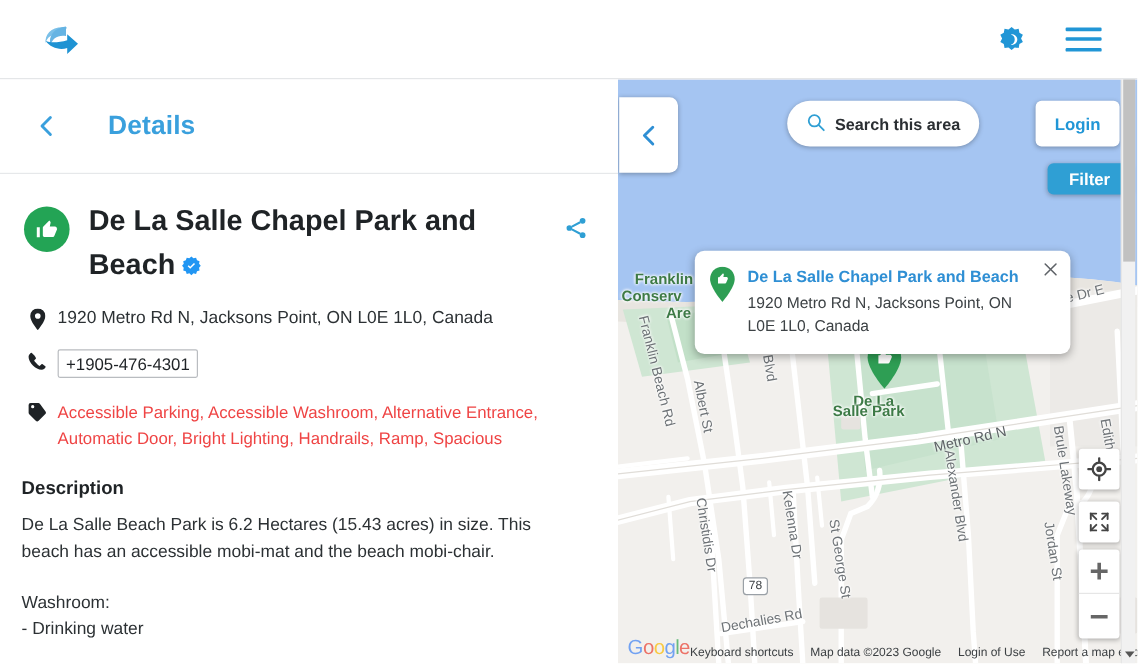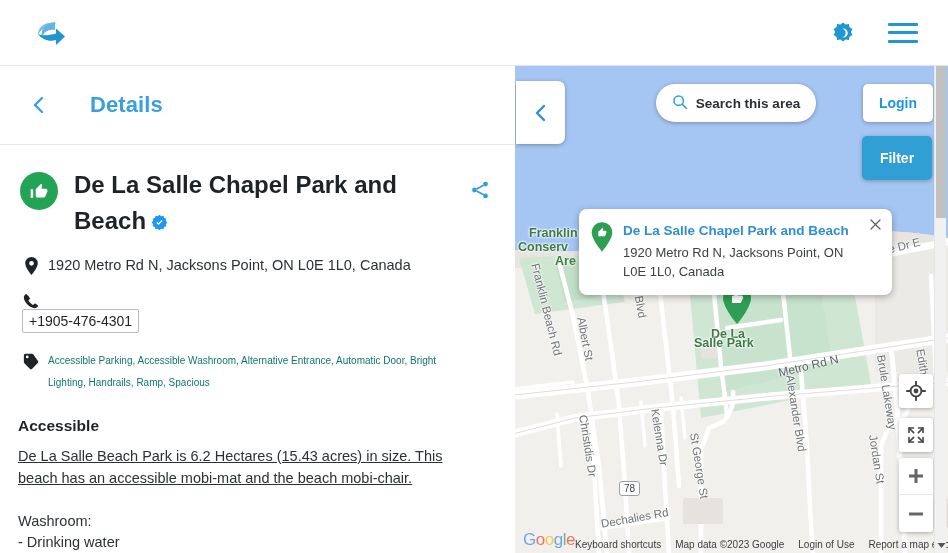--- a/index.html
+++ b/index.html
@@ -54,24 +54,24 @@
 
   .info-line { display:flex; align-items:flex-start; margin-top:14px; }
   .info-ic { flex:0 0 auto; width:26px; display:flex; justify-content:center; padding-top:2px;}
   .info-text { font-size:14.5px; color:#2c3134; line-height:21px; margin-left:4px; }
   .phone-box {
     display:inline-block; border:1px solid #b9bcc0; border-radius:2px;
     padding:3px 6px; font-size:14px; color:#1f2326; background:#fff;
     margin-left:4px; line-height:16px;
   }
   .tags-line { display:flex; align-items:flex-start; margin-top:17px; }
-  .tags-text { font-size:10px; color:#0f766e; line-height:22px; margin-left:4px; max-width:420px;}
+  .tags-text { font-size:14px; color:#ef4444; line-height:22px; margin-left:4px; max-width:420px;}
 
   .section-h { font-size:15.5px; font-weight:700; color:#1f2326; margin-top:23px; }
-  .desc { font-size:14.5px; color:#2c3134; line-height:22px; margin-top:10px; max-width:448px;text-decoration:underline;}
+  .desc { font-size:14.5px; color:#2c3134; line-height:22px; margin-top:10px; max-width:448px;}
   .features-block { margin-top:22px; }
   .features-block div { font-size:14.5px; color:#2c3134; line-height:21px; }
 
   
   .scroll-track {
     position:absolute; right:2px; top:66px; width:12px; height:487px;
     background:#f1f1f1; z-index:30; border-left:1px solid #e6e6e6;
   }
   .scroll-thumb {
     position:absolute; left:1px; top:0px; width:10px; height:152px;
@@ -109,21 +109,21 @@
     display:flex; align-items:center; justify-content:center; gap:8px;
     font-size:13.5px; font-weight:700; color:#2b2f33; cursor:pointer; z-index:25;
   }
   .login-btn {
     position:absolute; right:15px; top:18px; width:70px; height:38px;
     background:#fff; border-radius:5px; box-shadow:0 1px 4px rgba(0,0,0,.28);
     display:flex; align-items:center; justify-content:center;
     font-size:14px; font-weight:700; color:#2196d6; cursor:pointer; z-index:25;
   }
   .filter-btn {
-    position:absolute; right:16px; top:70px; width:70px; height:44px;
+    position:absolute; right:5px; top:70px; width:70px; height:26px;
     background:#2f9fd4; border-radius:5px; box-shadow:0 1px 4px rgba(0,0,0,.28);
     display:flex; align-items:center; justify-content:center;
     font-size:14px; font-weight:700; color:#fff; cursor:pointer; z-index:25;
   }
 
   
   .infowindow {
     position:absolute; left:64px; top:143px; width:313px;
     background:#fff; border-radius:8px; box-shadow:0 2px 7px rgba(0,0,0,.3);
     padding:12px 14px 14px 12px; z-index:26;
@@ -235,39 +235,39 @@
 
       <div class="info-line">
         <span class="info-ic">
           <svg width="13" height="18" viewBox="0 0 14 20">
               <path fill="#1f2326" d="M7 0a7 7 0 0 0-7 7c0 5.2 7 13 7 13s7-7.8 7-13a7 7 0 0 0-7-7zm0 9.6A2.6 2.6 0 1 1 7 4.4a2.6 2.6 0 0 1 0 5.2z"></path>
             </svg>
         </span>
         <span class="info-text">1920 Metro Rd N, Jacksons Point, ON L0E 1L0, Canada</span>
       </div>
 
-      <div class="info-line" style="margin-top:15px;flex-direction:column;">
+      <div class="info-line" style="margin-top:15px;">
         <span class="info-ic">
           <svg width="16" height="16" viewBox="0 0 20 20">
               <path fill="#1f2326" d="M4.2 1.2C3.2 1.2 1 3.4 1 5.4c0 6 7.6 13.6 13.6 13.6 2 0 4.2-2.2 4.2-3.2 0-.5-3.3-2.8-3.9-2.8-.5 0-1.9 1.9-2.4 1.9-.8 0-5.6-4.8-5.6-5.6 0-.5 1.9-1.9 1.9-2.4 0-.6-2.3-3.9-2.8-3.9z"></path>
             </svg>
         </span>
         <span class="phone-box">+1905-476-4301</span>
       </div>
 
       <div class="tags-line">
         <span class="info-ic" style="padding-top:3px;">
           <svg width="17" height="17" viewBox="0 0 20 20">
               <path fill="#1f2326" d="M10.6 1H3a2 2 0 0 0-2 2v7.6c0 .5.2 1 .6 1.4l6.4 6.4c.8.8 2 .8 2.8 0l6.6-6.6c.8-.8.8-2 0-2.8L12 1.6c-.4-.4-.9-.6-1.4-.6zM5 6.2a1.6 1.6 0 1 1 0-3.2 1.6 1.6 0 0 1 0 3.2z"></path>
             </svg>
         </span>
         <span class="tags-text">Accessible Parking, Accessible Washroom, Alternative Entrance, Automatic Door, Bright Lighting, Handrails, Ramp, Spacious</span>
       </div>
 
-      <div class="section-h">Accessible</div>
+      <div class="section-h">Description</div>
       <div class="desc">De La Salle Beach Park is 6.2 Hectares (15.43 acres) in size. This beach has an accessible mobi-mat and the beach mobi-chair.</div>
 
       <div class="features-block">
         <div>Washroom:</div>
         <div>- Drinking water</div>
 
       </div>
     </div>
   </div>
 

